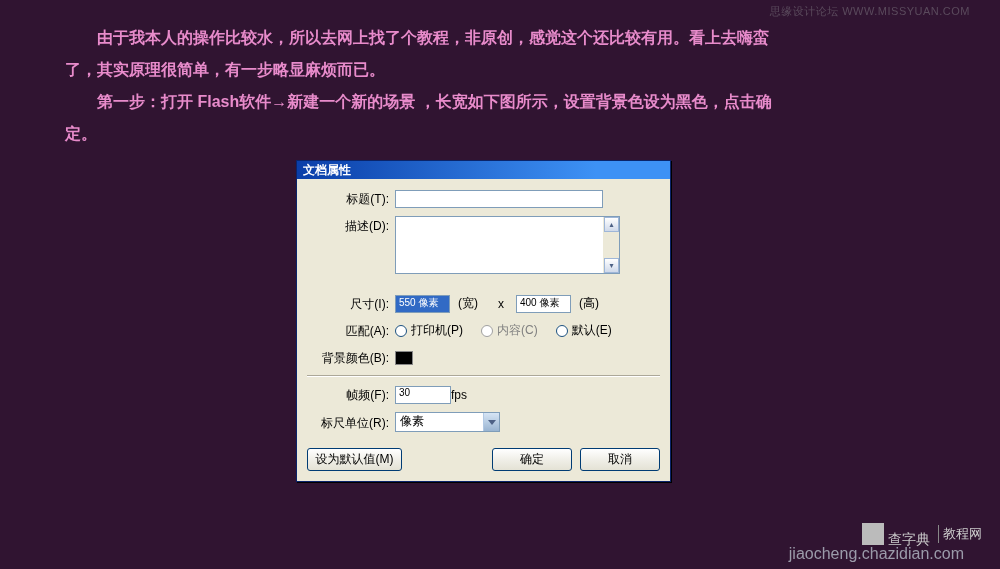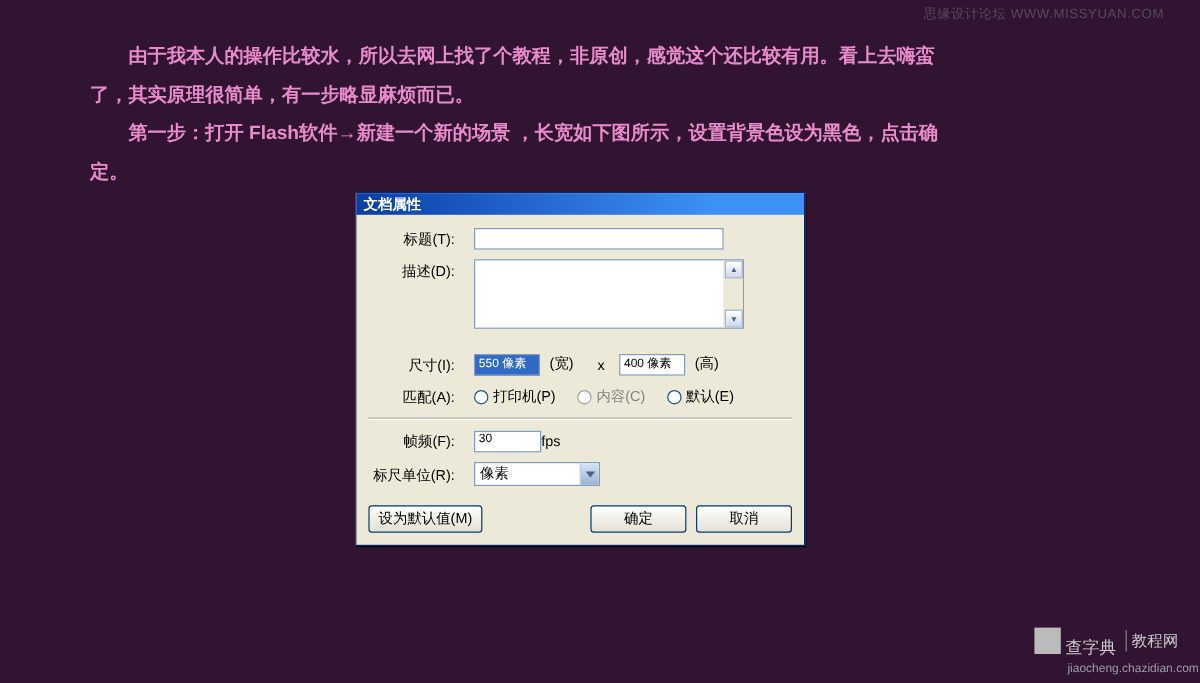--- a/index.html
+++ b/index.html
@@ -11,38 +11,38 @@
   width: 1000px;
   height: 569px;
   overflow: hidden;
   position: relative;
 }
 .paragraph {
   color: #e88bcb;
   font-size: 16px;
   line-height: 2.0;
   font-weight: bold;
-  margin: 10px;
+  margin: 0;
   padding: 22px 70px 0 65px;
 }
 .indent { text-indent: 2em; }
 .watermark-top {
   position: absolute;
   top: 4px;
   right: 30px;
   color: #5a4a5c;
   font-size: 11px;
   letter-spacing: 0.5px;
 }
 .watermark-bottom {
   position: absolute;
   bottom: 6px;
-  right: 1px;
+  right: 36px;
   color: #9b9baa;
-  font-size: 10px;
+  font-size: 16px;
 }
 .watermark-logo {
   position: absolute;
   bottom: 20px;
   right: 18px;
   display: flex;
   align-items: center;
   gap: 4px;
 }
 .watermark-logo .ic {
@@ -90,21 +90,21 @@
 .row {
   display: flex;
   align-items: center;
   margin-bottom: 8px;
 }
 .row-top { align-items: flex-start; }
 .lbl {
   width: 88px;
   text-align: right;
   color: #000;
-  padding-right: 16px;
+  padding-right: 6px;
   padding-top: 2px;
 }
 .txt {
   border: 1px solid #7f9db9;
   background: #fff;
   height: 18px;
   padding: 1px 3px;
 }
 .txtarea {
   border: 1px solid #7f9db9;
@@ -277,20 +277,24 @@
       <div class="radio-row">
         <span class="radio"></span>
         <span class="rlabel">打印机(P)</span>
         <span class="radio disabled"></span>
         <span class="rlabel disabled">内容(C)</span>
         <span class="radio"></span>
         <span class="rlabel" style="margin-right:0">默认(E)</span>
       </div>
     </div>
 
+    <div class="row">
+      <span class="lbl">背景颜色(B):</span>
+      <span class="swatch"></span>
+    </div>
 
     <div class="sep"></div>
 
     <div class="row">
       <span class="lbl">帧频(F):</span>
       <span class="small-txt" style="width:56px">30</span>
       <span class="fps">fps</span>
     </div>
 
     <div class="row">

